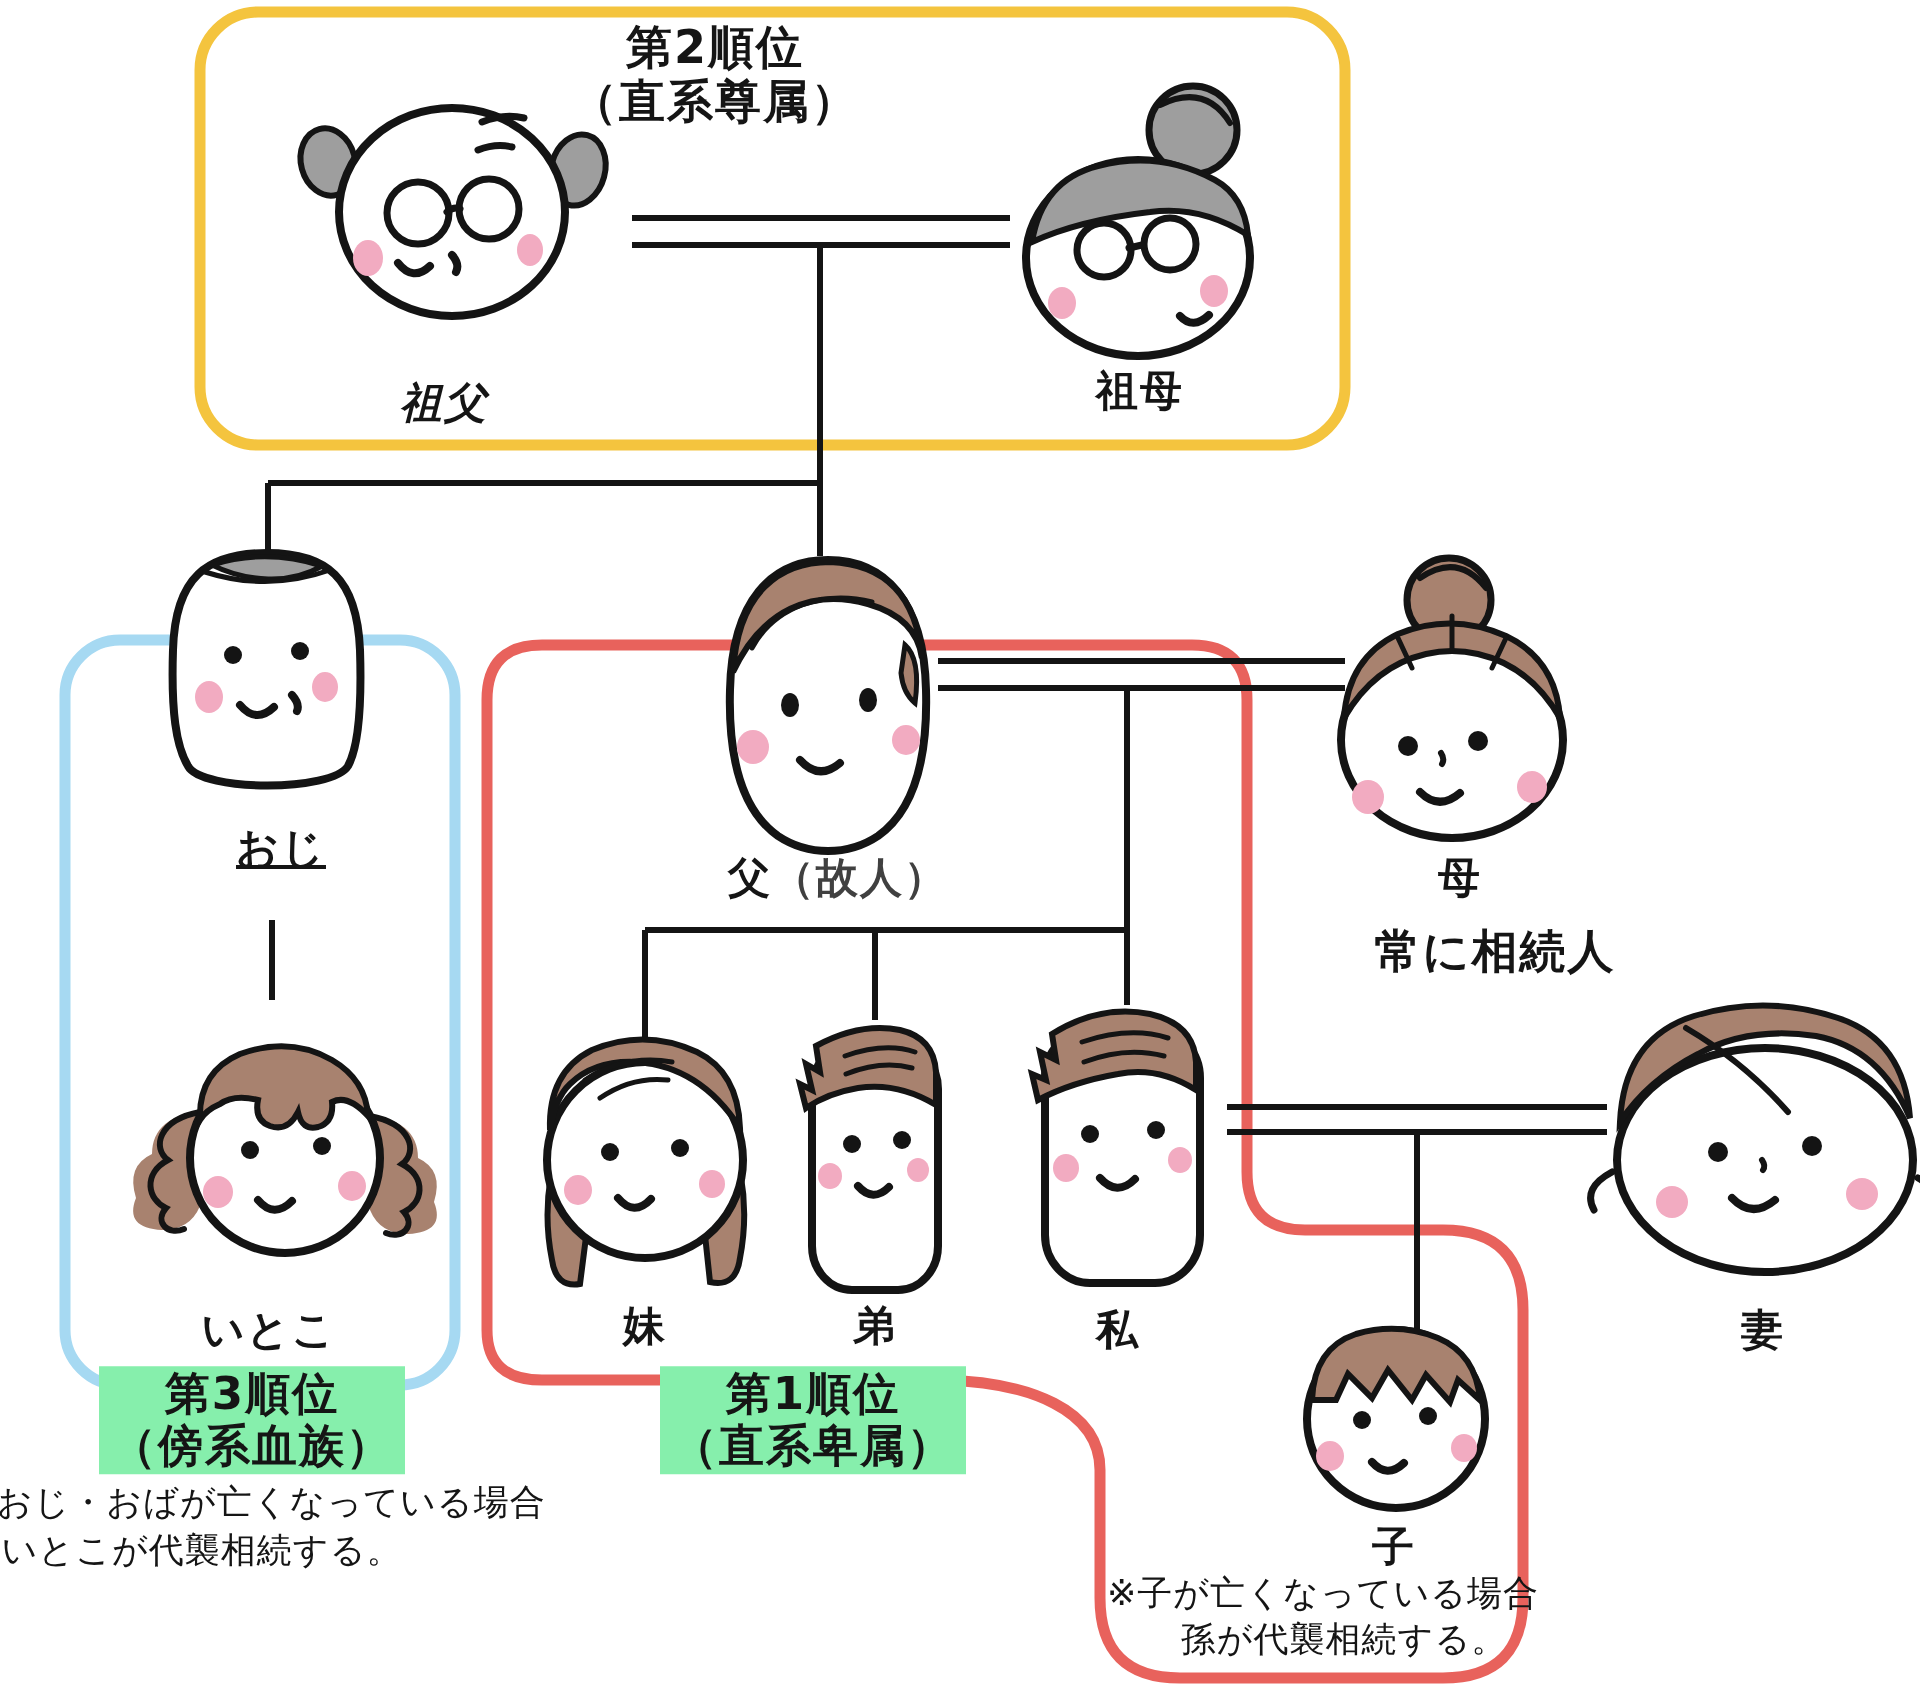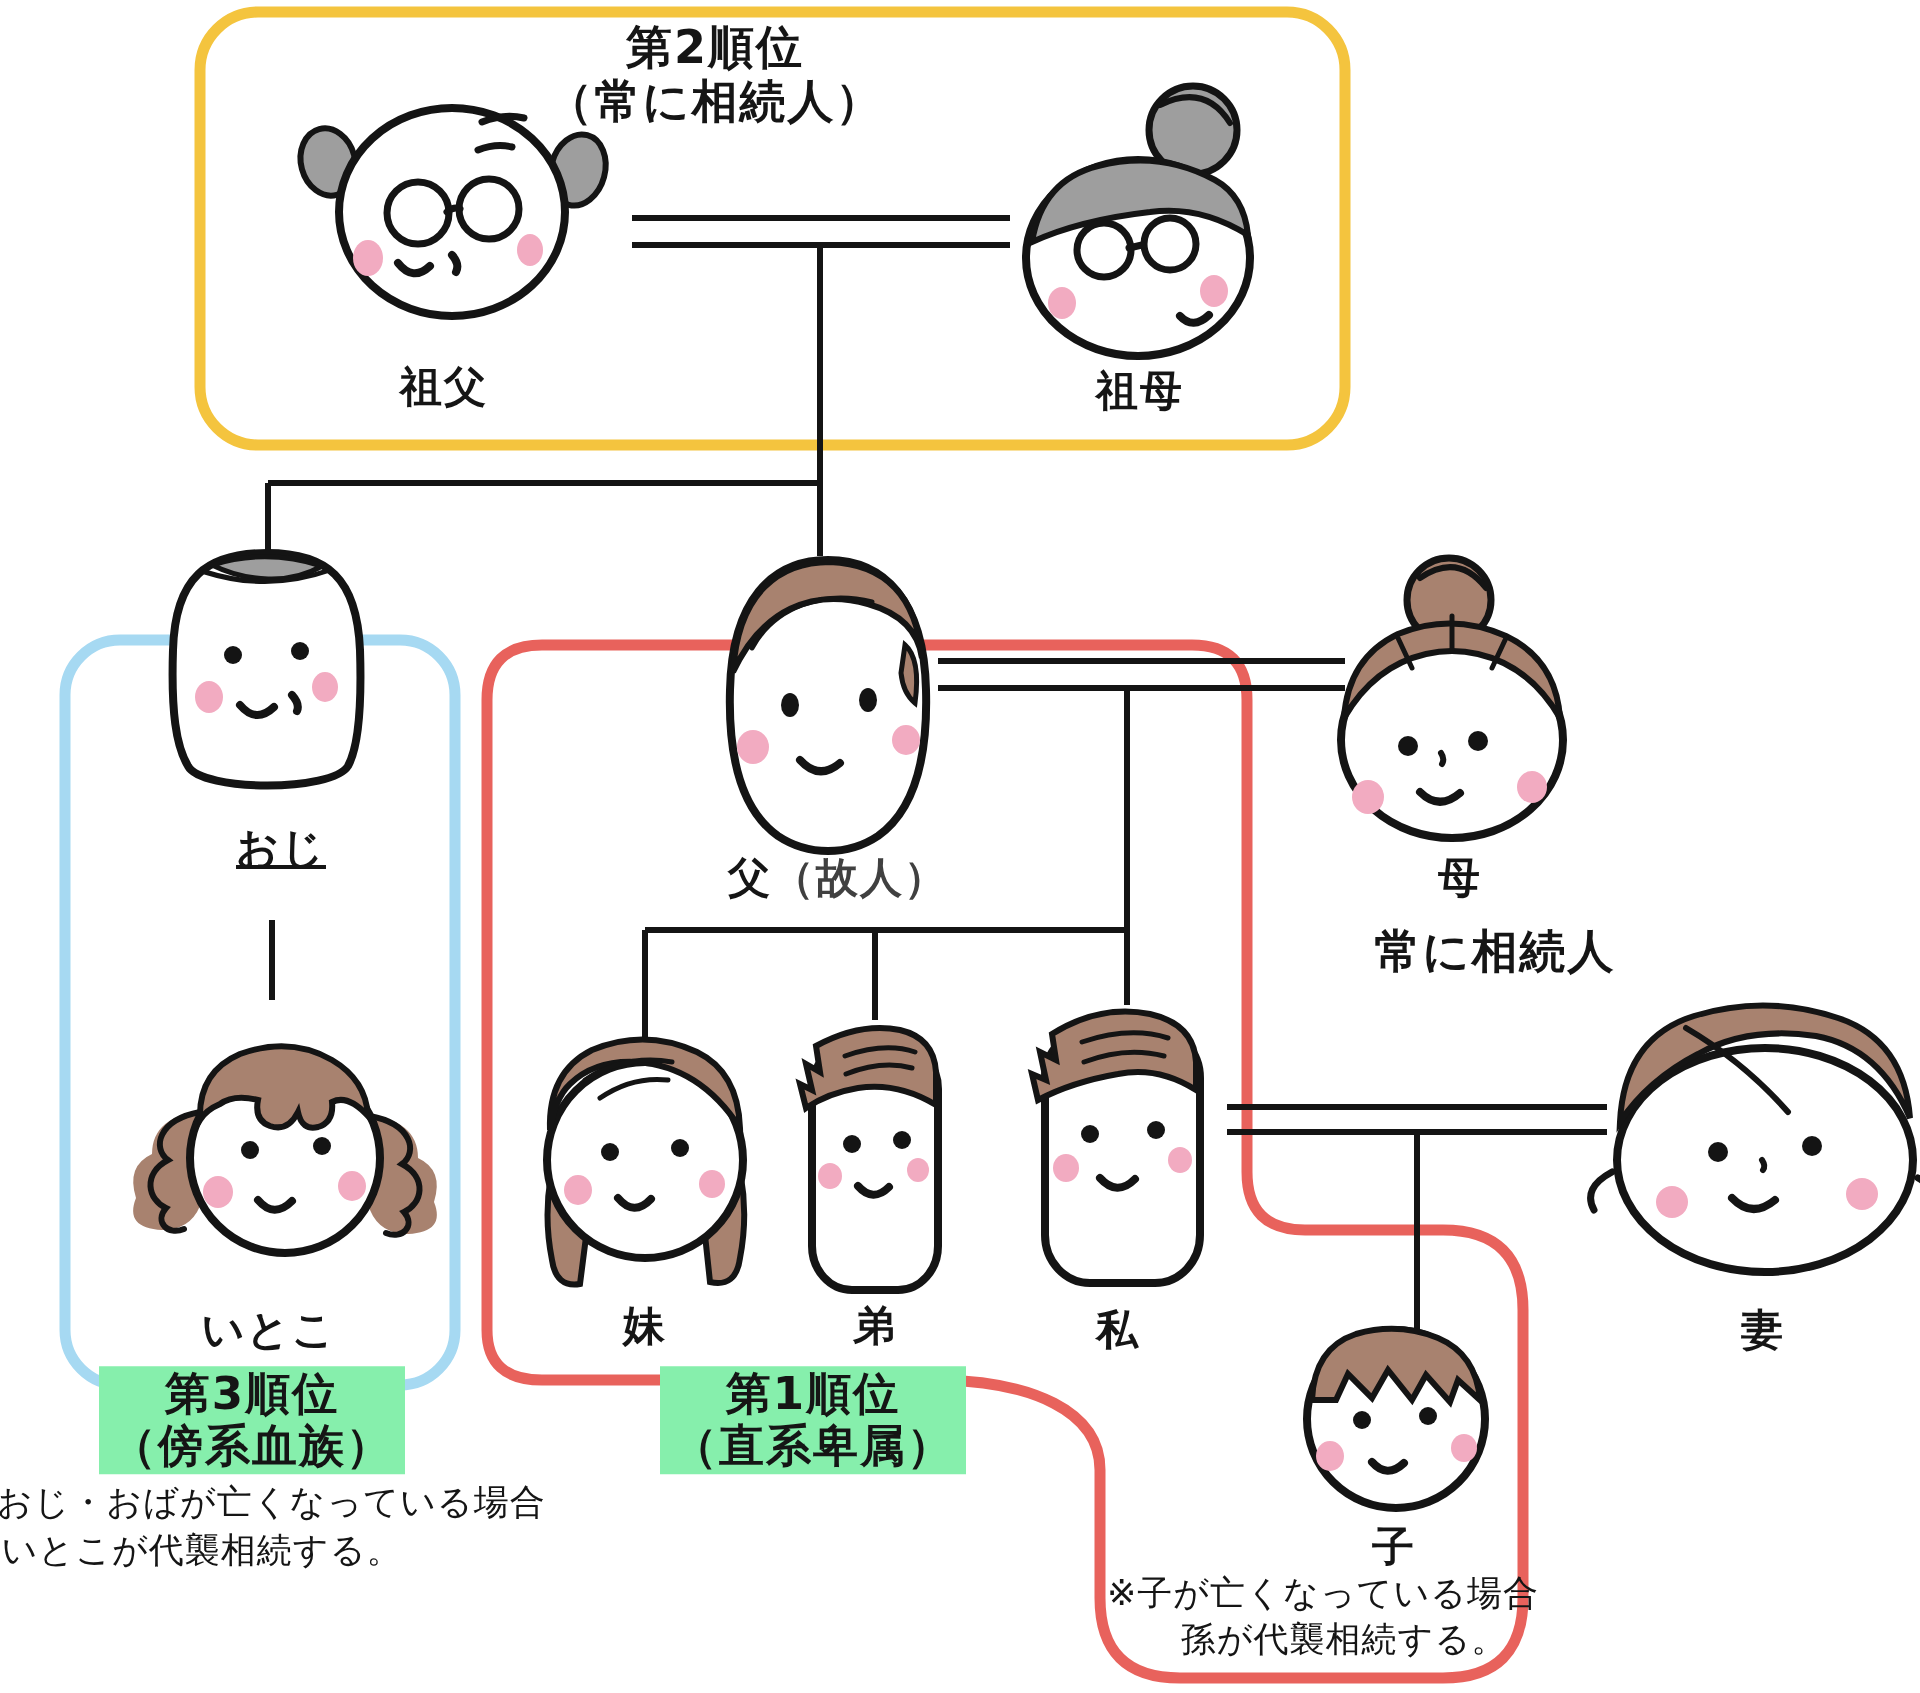--- a/index.html
+++ b/index.html
@@ -191,24 +191,24 @@
       <circle cx="1362" cy="1420" r="9" fill="#141414"></circle>
       <circle cx="1428" cy="1416" r="9" fill="#141414"></circle>
       <path d="M1372,1462 q15,17 32,1" fill="none" stroke="#141414" stroke-width="8"></path>
       <ellipse cx="1330" cy="1456" rx="14" ry="15" fill="#F2ABC1"></ellipse>
       <ellipse cx="1464" cy="1448" rx="13" ry="14" fill="#F2ABC1"></ellipse>
     </g>
   </svg>
 
   <div class="lbl box-title" style="left:715px;top:74px;">
     <div>第2順位</div>
-    <div>（常に相続人）</div>
-  </div>
-
-  <div class="lbl" style="left:444px;top:387px;">祖父</div>
+    <div>（直系尊属）</div>
+  </div>
+
+  <div class="lbl" style="left:444px;top:403px;font-style:italic;">祖父</div>
   <div class="lbl" style="left:1140px;top:391px;">祖母</div>
 
   <div class="lbl" style="left:281px;top:848px;text-decoration:underline;">おじ</div>
   <div class="lbl" style="left:252px;top:1330px;margin-left:17px;">いとこ</div>
 
   <div class="lbl" style="left:838px;top:878px;">
     <span>父</span><span class="deceased">（故人）</span>
   </div>
 
   <div class="lbl" style="left:1460px;top:878px;">母</div>

